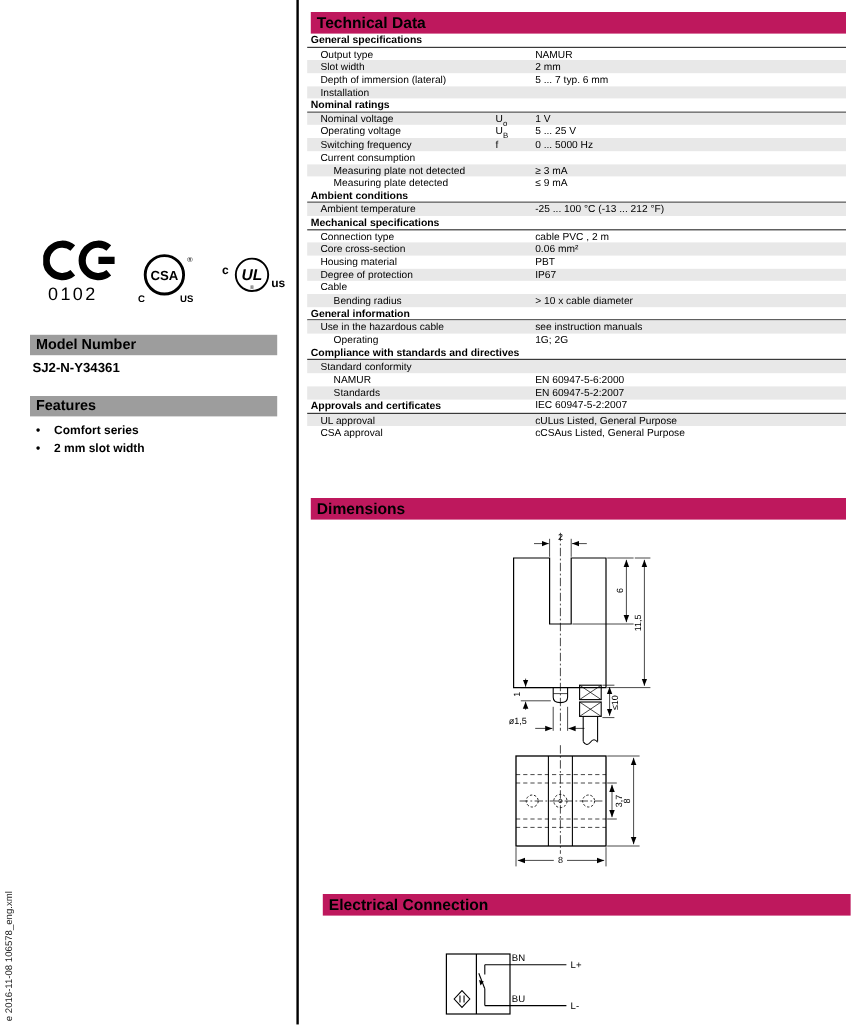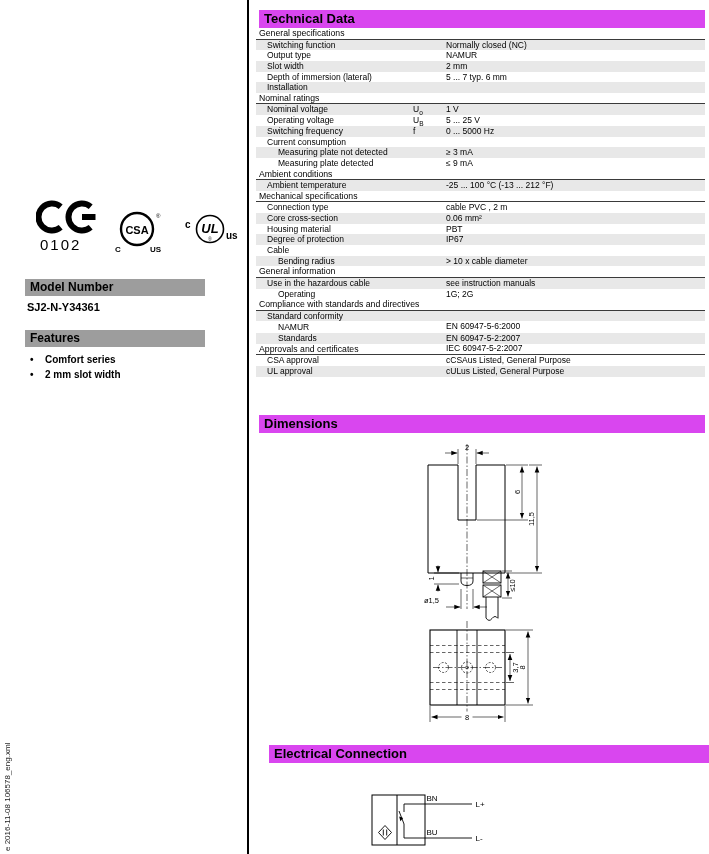--- a/index.html
+++ b/index.html
@@ -2,31 +2,31 @@
 <html><head>
 <meta charset="utf-8">
 <style>
   html,body{margin:0;padding:0;background:#fff;}
   .page{position:relative;width:709px;height:854px;background:#fff;overflow:hidden;
         font-family:"Liberation Sans","DejaVu Sans",sans-serif;color:#000;}
   .vdivider{position:absolute;left:247px;top:0;width:2px;height:854px;background:#000;}
   .side-text{position:absolute;left:3px;top:851px;transform:rotate(-90deg);transform-origin:0 0;
              font-size:8px;color:#222;white-space:nowrap;}
   
-  .bar{background:#d946ef;height:18px;line-height:18px;font-weight:bold;font-size:13px;
+  .bar{background:#be185d;height:18px;line-height:18px;font-weight:bold;font-size:13px;
        padding-left:5px;margin:0 4px 0 6px;}
-  .left-bar{position:absolute;left:25px;width:180px;height:17px;line-height:17px;background:#9d9d9d;
+  .left-bar{position:absolute;left:25px;width:206px;height:17px;line-height:17px;background:#9d9d9d;
             font-weight:bold;font-size:12px;padding-left:5px;box-sizing:border-box;}
   .model-value{position:absolute;left:27px;top:301px;font-weight:bold;font-size:11px;}
   .features-list{position:absolute;left:30px;top:352px;font-size:10px;font-weight:bold;}
   .feature-item{line-height:15px;}
   .feature-item .dot{display:inline-block;width:15px;}
   
   .tech-block{position:absolute;left:253px;top:10px;width:456px;}
-  .sec-header{font-weight:normal;font-size:8.7px;line-height:10.5px;min-height:10.5px;
+  .sec-header{font-weight:bold;font-size:8.7px;line-height:10.5px;min-height:10.5px;
               border-bottom:1px solid #3a3a3a;margin:0 4px 0 3px;padding-left:3px;}
   .row{position:relative;min-height:10.7px;line-height:10.6px;font-size:8.5px;margin:0 4px 0 3px;}
   .row.shaded{background:#e8e8e8;}
   .row.tall{line-height:10.3px;padding-top:0.5px;}
   .lab{display:inline-block;}
   .lab.i1{padding-left:11px;}
   .lab.i2{padding-left:22px;text-align:center;}
   .sym{position:absolute;left:157px;top:0;}
   .sym sub{font-size:6.5px;}
   .val{position:absolute;left:190px;top:0;}
@@ -78,21 +78,20 @@
   <div class="left-bar" style="top:330px">Features</div>
   <div class="features-list">
       <div class="feature-item"><span class="dot">•</span>Comfort series</div>
       <div class="feature-item"><span class="dot">•</span>2 mm slot width</div>
     </div>
 
   <div class="tech-block">
     <div class="bar">Technical Data</div>
     <div>
         <div class="sec-header">General specifications</div>
-        <div class="row shaded"><span class="lab i1">Switching function</span><span class="val">Normally closed (NC)</span></div>
         <div class="row"><span class="lab i1">Output type</span><span class="val">NAMUR</span></div>
         <div class="row shaded"><span class="lab i1">Slot width</span><span class="val">2 mm</span></div>
         <div class="row"><span class="lab i1">Depth of immersion (lateral)</span><span class="val">5 ... 7  typ. 6 mm</span></div>
         <div class="row shaded"><span class="lab i1">Installation</span></div>
         <div class="sec-header">Nominal ratings</div>
         <div class="row shaded"><span class="lab i1">Nominal voltage</span><span class="sym">U<sub>o</sub></span><span class="val">1 V</span></div>
         <div class="row"><span class="lab i1">Operating voltage</span><span class="sym">U<sub>B</sub></span><span class="val">5 ... 25 V</span></div>
         <div class="row shaded"><span class="lab i1">Switching frequency</span><span class="sym">f</span><span class="val">0 ... 5000 Hz</span></div>
         <div class="row"><span class="lab i1">Current consumption</span></div>
         <div class="row shaded"><span class="lab i2">Measuring plate not detected</span><span class="val">≥ 3 mA</span></div>
@@ -107,22 +106,22 @@
         <div class="row"><span class="lab i1">Cable</span></div>
         <div class="row shaded"><span class="lab i2">Bending radius</span><span class="val">&gt; 10 x cable diameter</span></div>
         <div class="sec-header">General information</div>
         <div class="row shaded"><span class="lab i1">Use in the hazardous cable</span><span class="val">see instruction manuals</span></div>
         <div class="row"><span class="lab i2">Operating</span><span class="val">1G; 2G</span></div>
         <div class="sec-header">Compliance with standards and directives</div>
         <div class="row shaded"><span class="lab i1">Standard conformity</span></div>
         <div class="row tall"><span class="lab i2">NAMUR</span><span class="val">EN 60947-5-6:2000<br>IEC 60947-5-6:1999</span></div>
         <div class="row shaded tall"><span class="lab i2">Standards</span><span class="val">EN 60947-5-2:2007<br>IEC 60947-5-2:2007</span></div>
         <div class="sec-header">Approvals and certificates</div>
+        <div class="row shaded"><span class="lab i1">UL approval</span><span class="val">cULus Listed, General Purpose</span></div>
         <div class="row"><span class="lab i1">CSA approval</span><span class="val">cCSAus Listed, General Purpose</span></div>
-        <div class="row shaded"><span class="lab i1">UL approval</span><span class="val">cULus Listed, General Purpose</span></div>
       </div>
   </div>
 
   <div class="dim-bar">
     <div class="bar">Dimensions</div>
   </div>
 
   <svg class="dims-svg" width="230" height="300" viewBox="340 438 230 300">
     <defs>
       <marker id="ae" markerUnits="userSpaceOnUse" markerWidth="7" markerHeight="6" refX="6" refY="3" orient="auto">

